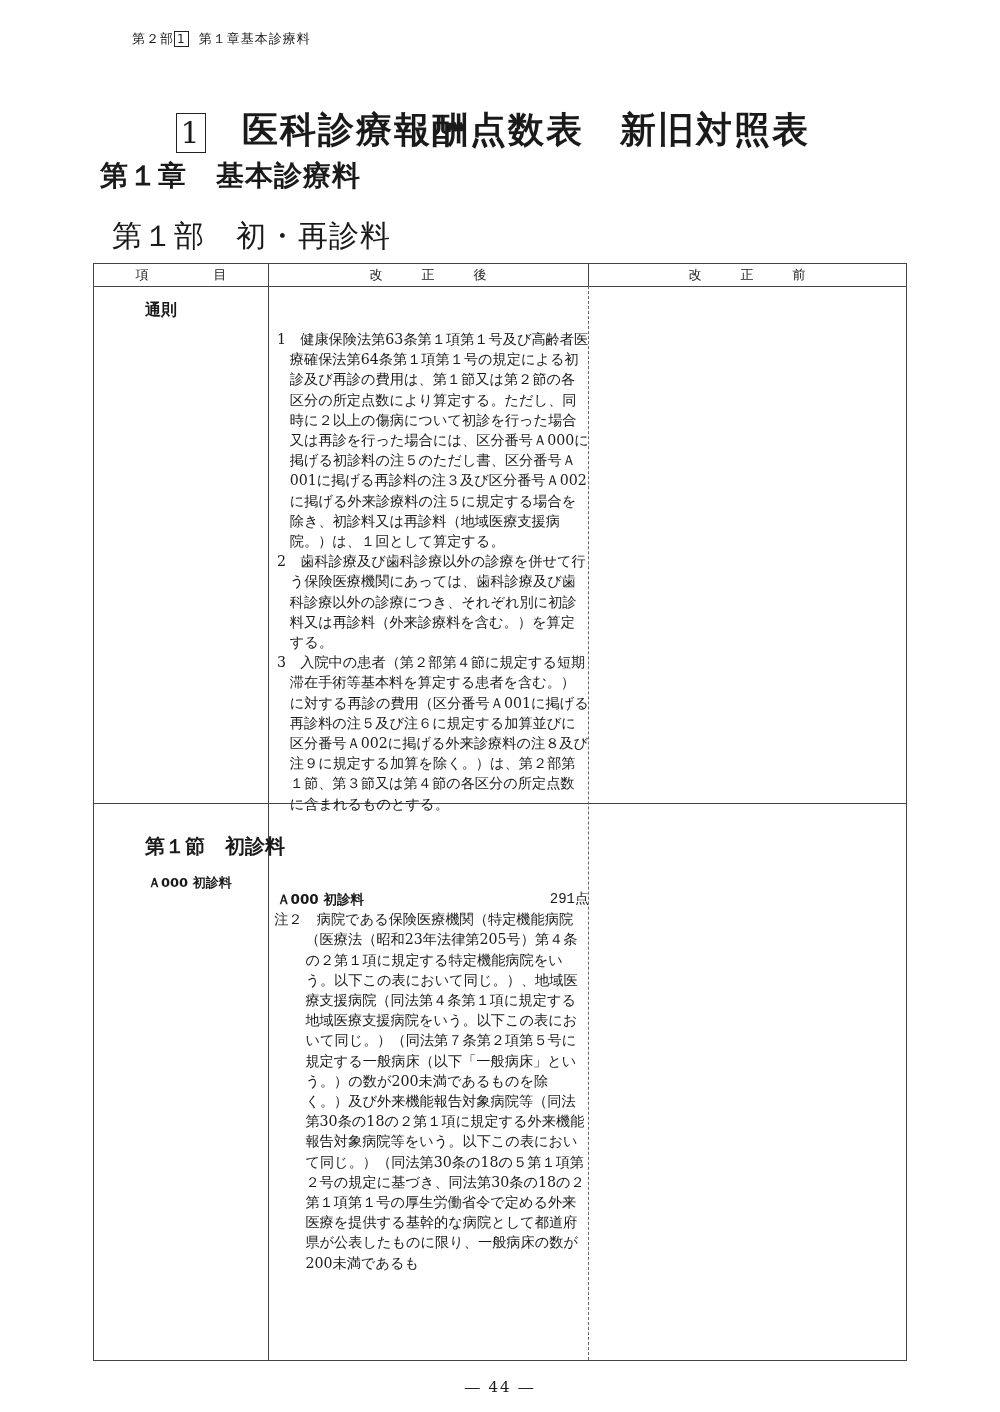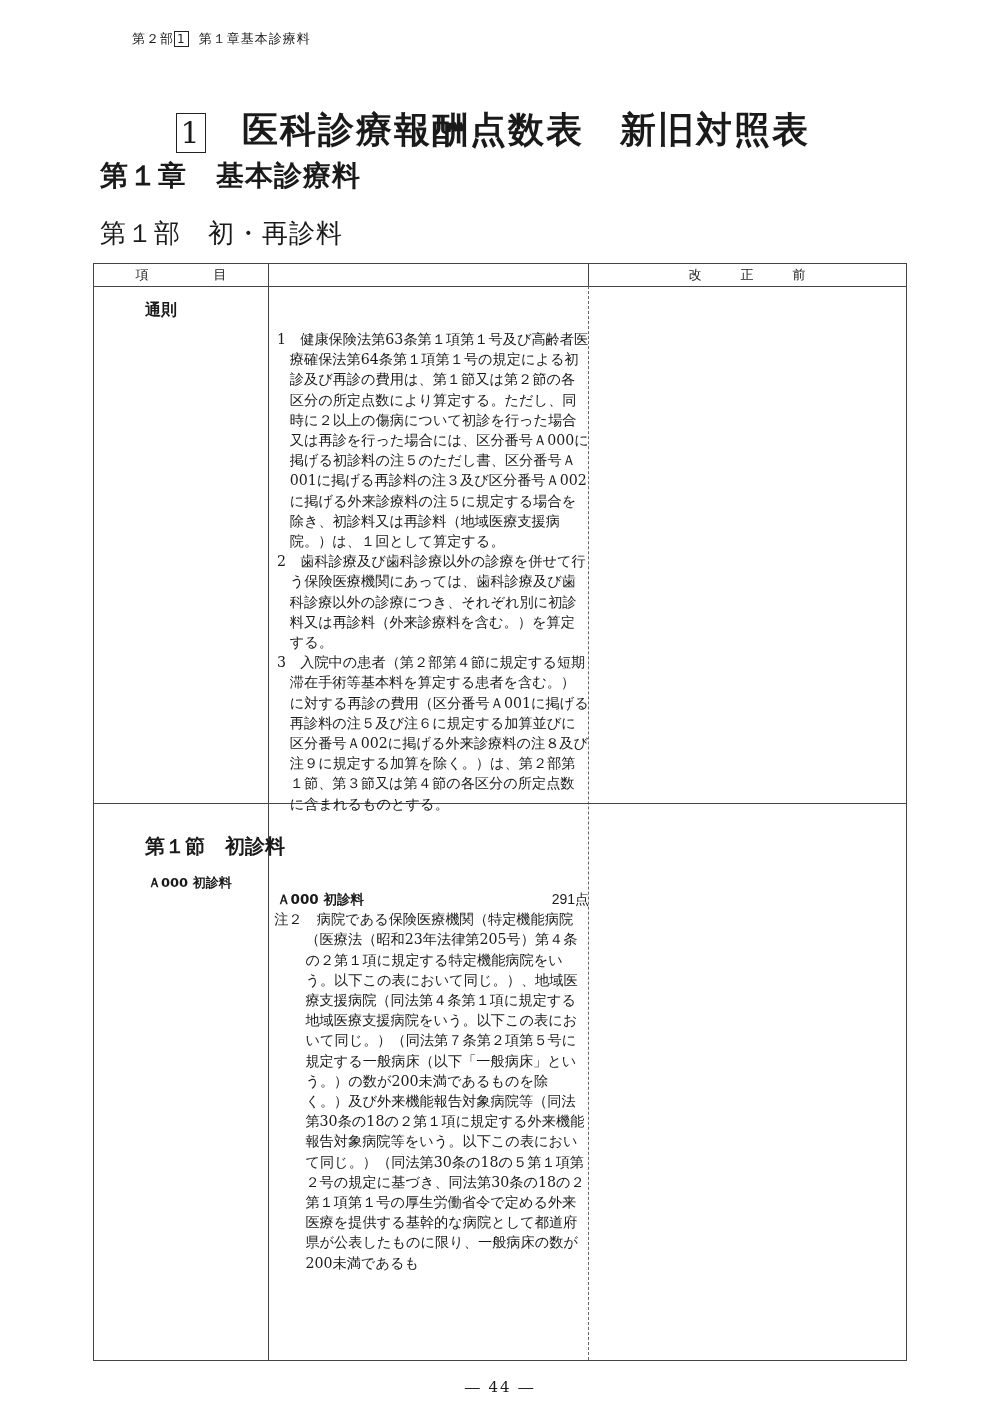--- a/index.html
+++ b/index.html
@@ -3,52 +3,53 @@
 <meta charset="utf-8">
 <style>
   html,body{margin:0;padding:0;background:#fff;}
   body{width:1000px;height:1412px;position:relative;overflow:hidden;color:#1a1a1a;font-family:"DejaVu Serif","Liberation Serif",serif;}
   .running-head{position:absolute;left:93px;top:30px;font-family:"DejaVu Sans","Liberation Sans",sans-serif;font-size:13px;letter-spacing:1px;margin-left:39px;}
   .running-head .boxnum{display:inline-block;border:1px solid #222;padding:0 2px;line-height:14px;font-size:12px;margin-right:10px;}
   .main-title{position:absolute;left:176px;top:106px;font-size:36px;font-weight:bold;letter-spacing:2px;white-space:nowrap;}
   .main-title .boxnum{display:inline-block;border:1.5px solid #222;width:28px;height:38px;line-height:38px;text-align:center;font-weight:normal;font-size:30px;margin-right:36px;vertical-align:middle;}
   .main-title .gap{display:inline-block;width:36px;}
   .chapter-title{position:absolute;left:100px;top:157px;font-family:Liberation Mono, monospace;font-size:28px;font-weight:bold;letter-spacing:1px;white-space:nowrap;}
-  .part-title{position:absolute;left:100px;top:216px;font-size:26px;letter-spacing:1px;white-space:nowrap;}
+  .part-title{position:absolute;left:112px;top:216px;font-size:30px;letter-spacing:1px;white-space:nowrap;}
   .tbl{position:absolute;left:93px;top:263px;width:814px;height:1098px;border:1.5px solid #444;box-sizing:border-box;}
   .hdr{position:absolute;left:0;top:0;width:100%;height:22px;border-bottom:1.2px solid #444;font-size:13px;}
   .hdr div{position:absolute;top:0;height:22px;line-height:22px;text-align:center;letter-spacing:0;}
   .vline{position:absolute;top:0;bottom:0;border-left:1.2px solid #444;}
   .dline{position:absolute;top:22px;bottom:0;border-left:1.2px dashed #666;}
   .hline{position:absolute;left:0;right:0;border-top:1.2px solid #444;}
   .item-label{position:absolute;font-family:"DejaVu Sans","Liberation Sans",sans-serif;font-weight:bold;white-space:nowrap;margin-left:44px;}
   .body-text{position:absolute;left:183px;width:312px;font-size:14.2px;line-height:20.2px;}
   .para{position:relative;padding-left:0;}
   .para p{margin:0;}
   .code-line{font-family:"DejaVu Sans","Liberation Sans",sans-serif;font-weight:bold;font-size:13.5px;display:flex;justify-content:space-between;}
-  .code-line .pts{font-family:Liberation Sans, sans-serif;font-weight:normal;font-size:14px;}
+  .code-line .pts{font-family:Liberation Mono, monospace;font-weight:normal;font-size:14px;}
   .page-num{position:absolute;left:0;width:1000px;top:1378px;text-align:center;font-size:15px;letter-spacing:2px;}
 </style>
 </head>
 <body>
 
 <div class="running-head">
   <span>第２部</span><span class="boxnum">1</span><span>第１章基本診療料</span>
 </div>
 
 <div class="main-title">
   <span class="boxnum">1</span><span>医科診療報酬点数表</span><span class="gap"></span><span>新旧対照表</span>
 </div>
 
 <div class="chapter-title">第１章　基本診療料</div>
 <div class="part-title">第１部　初・再診料</div>
 
 <div class="tbl">
   <div class="hdr">
     <div style="left:0;width:174px;">項　　　　　目</div>
+    <div style="left:174px;width:320px;">改　　　正　　　後</div>
     <div style="left:494px;width:318px;">改　　　正　　　前</div>
   </div>
   <div class="vline" style="left:174px;"></div>
   <div class="dline" style="left:494px;"></div>
   <div class="vline" style="left:494px;height:22px;bottom:auto;"></div>
   <div class="hline" style="top:539px;"></div>
 
   <div class="item-label" style="left:7px;top:36px;font-size:16px;">通則</div>
 
   <div class="body-text" style="top:65px;">

